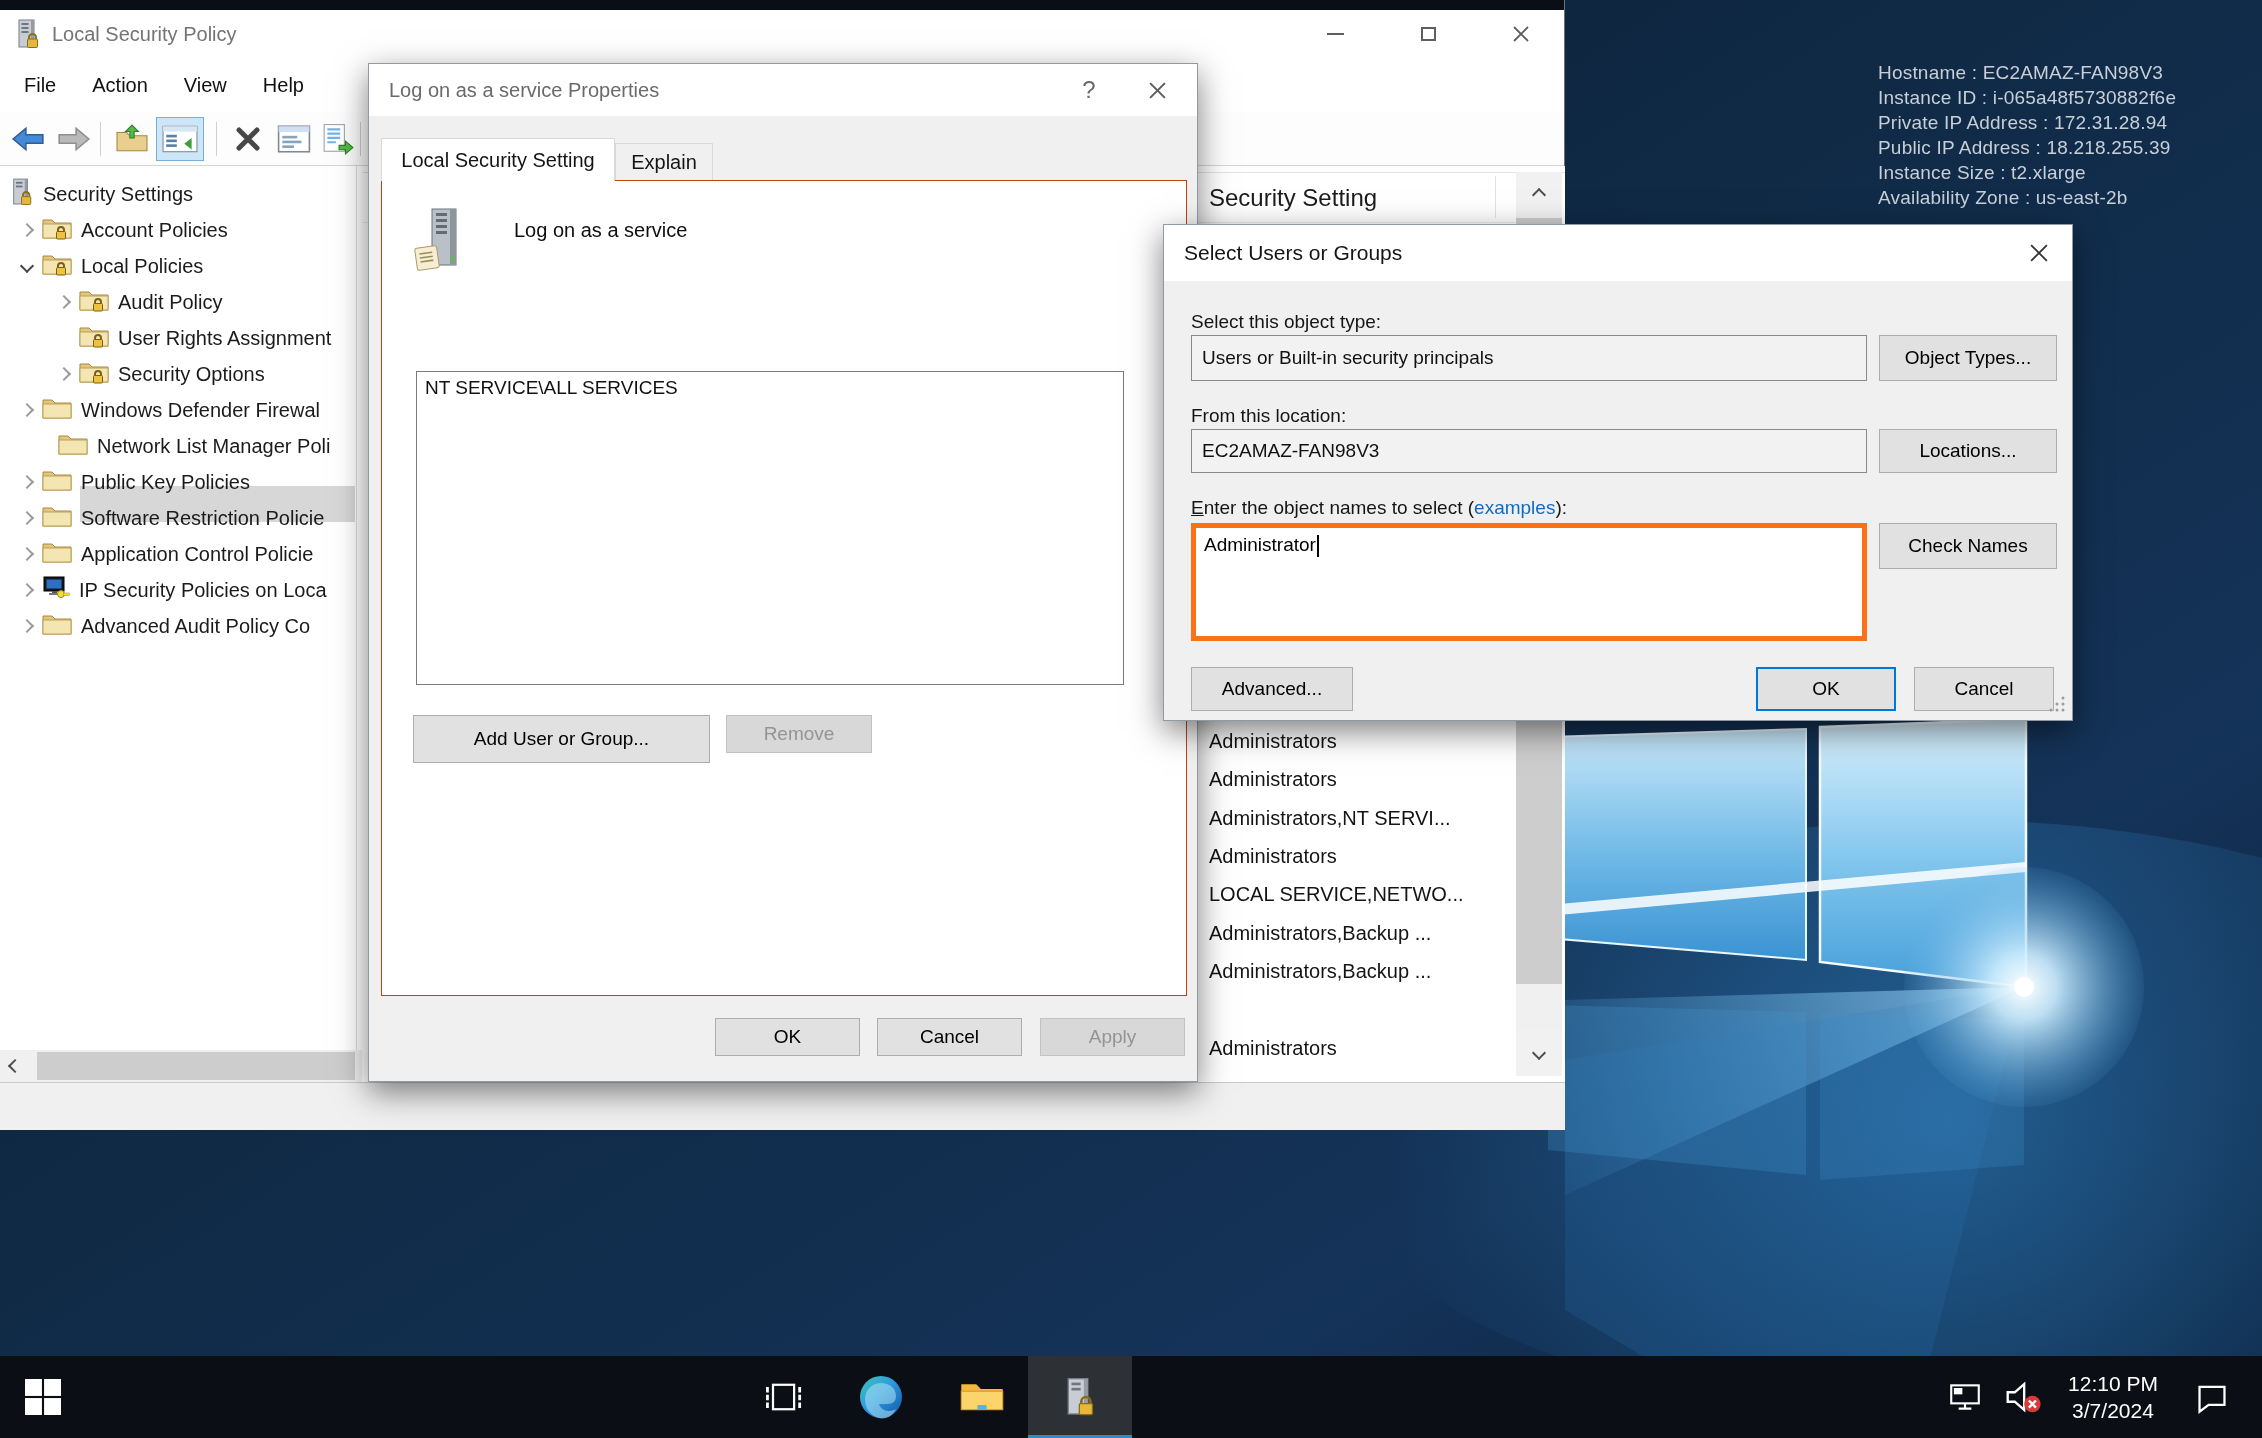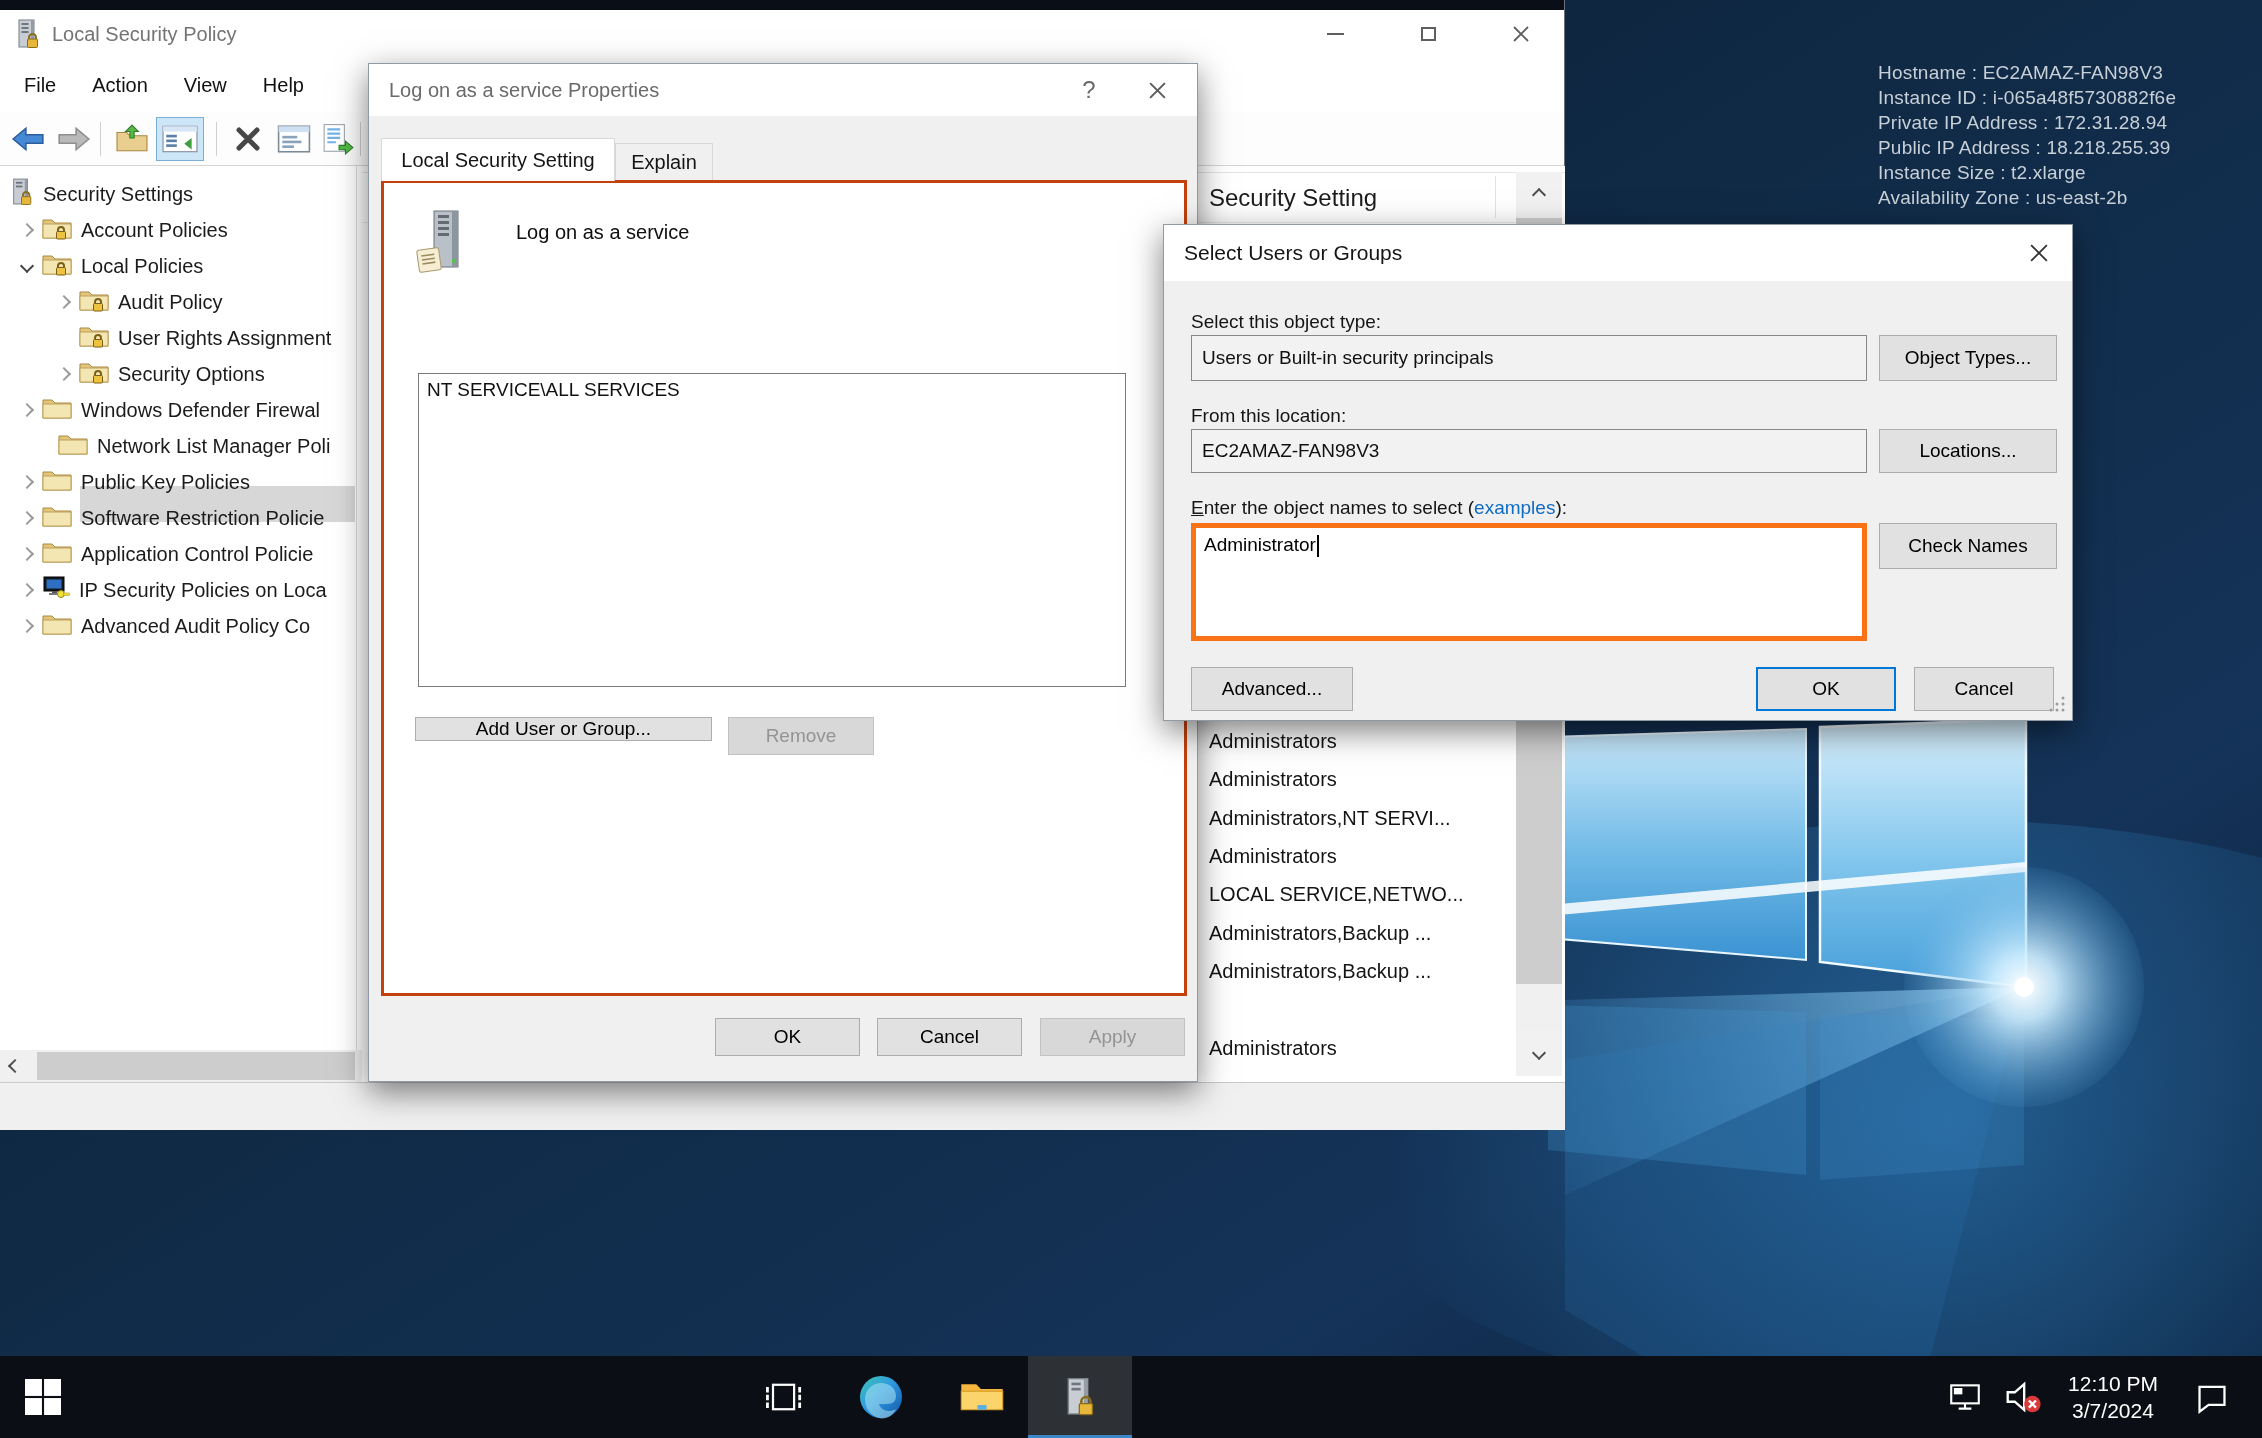--- a/index.html
+++ b/index.html
@@ -53,21 +53,21 @@
   #seldlg{left:1163px;top:224px;width:910px;height:497px;z-index:30}
   .dlgtitlebar{position:absolute;left:0;top:0;right:0;background:#fff;display:flex;align-items:center}
   .dlgbtn{display:flex;align-items:center;justify-content:center}
   .btn{background:#e1e1e1;border:1px solid #adadad;font-size:19px;color:#000;display:flex;align-items:center;justify-content:center;font-family:"Liberation Sans",sans-serif}
   .btn.disabled{background:#d8d8d8;border-color:#c2c2c2;color:#949494}
   .btn.default{border:2px solid #0078d7}
   .fld{background:#f2f2f2;border:1px solid #898989;font-size:19px;color:#111;display:flex;align-items:center;padding:0 10px;white-space:nowrap;overflow:hidden}
   .tab{position:absolute;font-size:20px;color:#151515;display:flex;align-items:center;justify-content:center}
   #tab-active{left:12px;top:74px;width:234px;height:43px;background:#fff;border:1px solid #d9d9d9;border-bottom:none;z-index:3}
   #tab-inactive{left:246px;top:79px;width:98px;height:38px;background:#f0f0f0;border:1px solid #d9d9d9;border-bottom:none;z-index:1}
-  #tabpage{position:absolute;left:12px;top:116px;width:806px;height:816px;background:#fff;border:3px solid #c2410c;z-index:2}
+  #tabpage{position:absolute;left:12px;top:116px;width:806px;height:816px;background:#fff;border:1px solid #c2410c;z-index:2}
   #lsp-listbox{position:absolute;left:34px;top:190px;width:708px;height:314px;background:#fff;border:1px solid #7a7a7a;font-size:19px;color:#111}
   #lsp-listbox .item{padding:5px 8px;white-space:nowrap}
   .caret{display:inline-block;width:2px;height:22px;background:#000;vertical-align:middle;margin-left:1px}
   .link{color:#0f6cc4;}
   .u{text-decoration:underline}
   .label19{font-size:19px;color:#151515;white-space:nowrap}
   
   #taskbar{left:0;top:1356px;width:2262px;height:82px;background:#0b0e14;z-index:40}
   .tkbtn{position:absolute;top:0;height:82px;display:flex;align-items:center;justify-content:center}
   #lspbtn{background:rgba(255,255,255,.14)}
@@ -453,21 +453,21 @@
             <path d="M8 46h13M8 50h13M8 54h13" stroke="#998c5f" stroke-width="1.6"></path>
           </g>
       </svg>
     </span>
     <span class="abs" style="left:132px;top:38px;font-size:20px;color:#0f0f0f">Log on as a service</span>
 
     <div id="lsp-listbox">
       <div class="item">NT SERVICE\ALL SERVICES</div>
     </div>
 
-    <div class="btn abs" style="left:31px;top:534px;width:297px;height:24px">Add User or Group...</div>
+    <div class="btn abs" style="left:31px;top:534px;width:297px;height:48px">Add User or Group...</div>
     <div class="btn disabled abs" style="left:344px;top:534px;width:146px;height:38px">Remove</div>
   </div>
 
   <div class="btn abs" style="left:346px;top:954px;width:145px;height:38px">OK</div>
   <div class="btn abs" style="left:508px;top:954px;width:145px;height:38px">Cancel</div>
   <div class="btn disabled abs" style="left:671px;top:954px;width:145px;height:38px">Apply</div>
 </div>
 
 <div id="seldlg" class="abs dialog">
   <div class="dlgtitlebar" style="height:56px">

